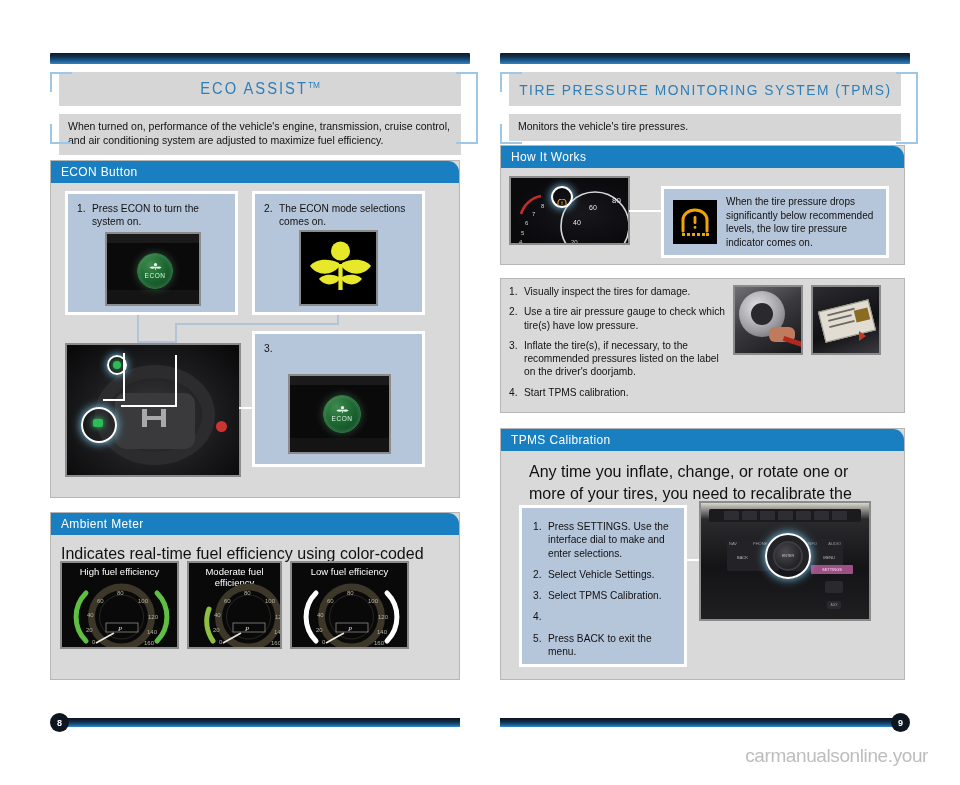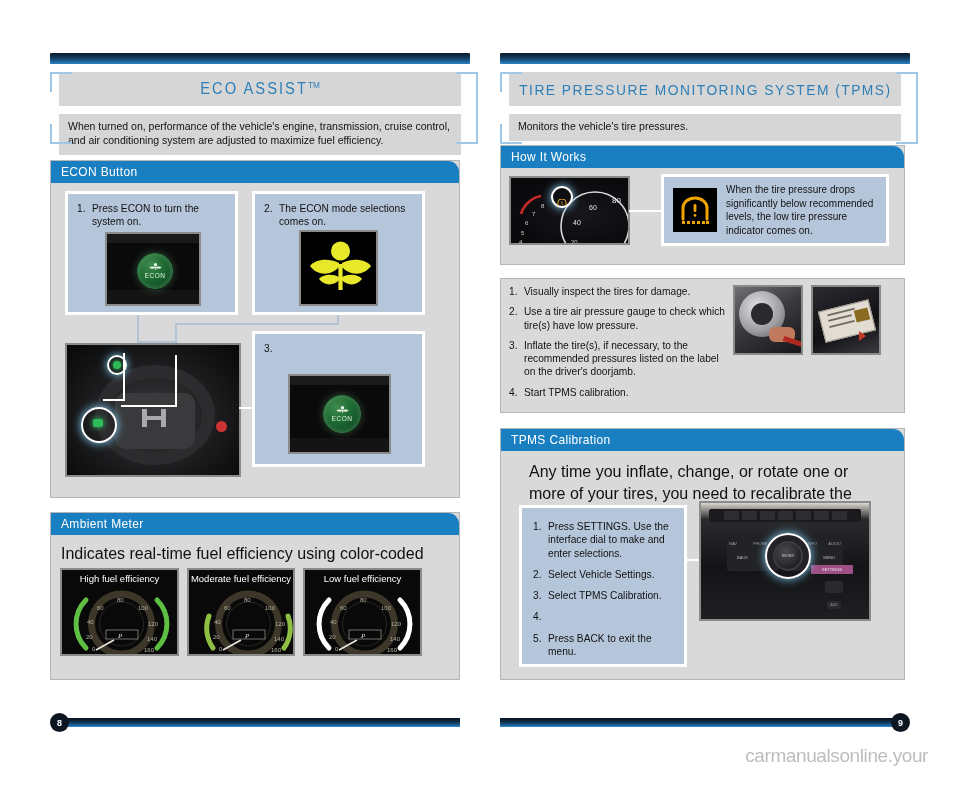--- a/index.html
+++ b/index.html
@@ -75,21 +75,21 @@
       background:radial-gradient(circle at 35% 30%, #3f8a4c 0%, #1d6a33 45%, #0b3d1c 100%);
       box-shadow:0 0 8px rgba(120,200,140,.35), inset 0 0 4px rgba(255,255,255,.25);
       border:1px solid #2e7a42; display:flex; flex-direction:column;
       align-items:center; justify-content:center; color:#dff0e2; }
   .econtxt { font-size:6.5px; letter-spacing:.5px; }
 
   
   .tpmsicon { background:#000; display:flex; align-items:center; justify-content:center; }
 
   .infoBox { background:#b6c6da; border:3px solid #fff; display:flex; align-items:center;
-      gap:9px; padding:7px 9px; }
+      gap:9px; padding:7px 9px;margin-top:12px; }
 </style>
 </head>
 <body>
 
 <div class="page">
 
   <div class="col col-left">
 
     <div class="toprule"></div>
 
@@ -195,21 +195,21 @@
         <div class="cline-w" style="left:188px;top:224px;width:14px;height:2px;"></div>
 
       </div>
     </div>
 
     <div class="card" style="left:0;top:512px;width:410px;height:168px;">
       <div class="card-head"><span>Ambient Meter</span></div>
       <div class="card-body" style="position:relative;height:144px;">
         <div class="bodytext">Indicates real-time fuel efficiency using color-coded bars.</div>
 
-        <div style="position:absolute;left:9px;top:26px;display:flex;gap:8px;margin-top:7px;">
+        <div style="position:absolute;left:9px;top:26px;display:flex;gap:8px;">
 
           <div class="photo gauge" style="width:119px;height:88px;">
             <div class="glabel">High fuel efficiency</div>
             <svg width="119" height="70" viewBox="0 0 119 70" style="position:absolute;top:16px;left:0;">
               <path d="M24 62 A34 34 0 0 1 24 14" stroke="#5fbf42" stroke-width="5" fill="none" stroke-linecap="round"></path>
               <path d="M95 14 A34 34 0 0 1 95 62" stroke="#5fbf42" stroke-width="5" fill="none" stroke-linecap="round"></path>
               <circle cx="59.5" cy="38" r="30" fill="none" stroke="#3c3728" stroke-width="7"></circle>
               <circle cx="59.5" cy="38" r="22" fill="none" stroke="#2a2722" stroke-width="1"></circle>
               <text x="35" y="24" fill="#b4af9f" font-size="6" font-family="Liberation Sans, sans-serif">60</text>
               <text x="55" y="16" fill="#b4af9f" font-size="6" font-family="Liberation Sans, sans-serif">80</text>
@@ -219,21 +219,21 @@
               <text x="24" y="53" fill="#b4af9f" font-size="6" font-family="Liberation Sans, sans-serif">20</text>
               <text x="85" y="55" fill="#b4af9f" font-size="6" font-family="Liberation Sans, sans-serif">140</text>
               <text x="30" y="65" fill="#b4af9f" font-size="6" font-family="Liberation Sans, sans-serif">0</text>
               <text x="82" y="66" fill="#b4af9f" font-size="6" font-family="Liberation Sans, sans-serif">160</text>
               <line x1="34" y1="64" x2="52" y2="54" stroke="#e8e6dd" stroke-width="1.6"></line>
               <rect x="44" y="44" width="32" height="9" fill="none" stroke="#8d8a80" stroke-width="0.8"></rect>
               <text x="56" y="52" fill="#dedbd2" font-size="7" font-family="Liberation Serif, serif" font-style="italic">P</text>
             </svg>
           </div>
 
-          <div class="photo gauge" style="width:108px;height:88px;">
+          <div class="photo gauge" style="width:95px;height:88px;">
             <div class="glabel">Moderate fuel efficiency</div>
             <svg width="119" height="70" viewBox="0 0 119 70" style="position:absolute;top:16px;left:0;">
               <path d="M24 62 A34 34 0 0 1 20 30" stroke="#8fbf42" stroke-width="5" fill="none" stroke-linecap="round"></path>
               <path d="M99 30 A34 34 0 0 1 95 62" stroke="#8fbf42" stroke-width="5" fill="none" stroke-linecap="round"></path>
               <circle cx="59.5" cy="38" r="30" fill="none" stroke="#3c3728" stroke-width="7"></circle>
               <circle cx="59.5" cy="38" r="22" fill="none" stroke="#2a2722" stroke-width="1"></circle>
               <text x="35" y="24" fill="#b4af9f" font-size="6" font-family="Liberation Sans, sans-serif">60</text>
               <text x="55" y="16" fill="#b4af9f" font-size="6" font-family="Liberation Sans, sans-serif">80</text>
               <text x="76" y="24" fill="#b4af9f" font-size="6" font-family="Liberation Sans, sans-serif">100</text>
               <text x="25" y="38" fill="#b4af9f" font-size="6" font-family="Liberation Sans, sans-serif">40</text>

